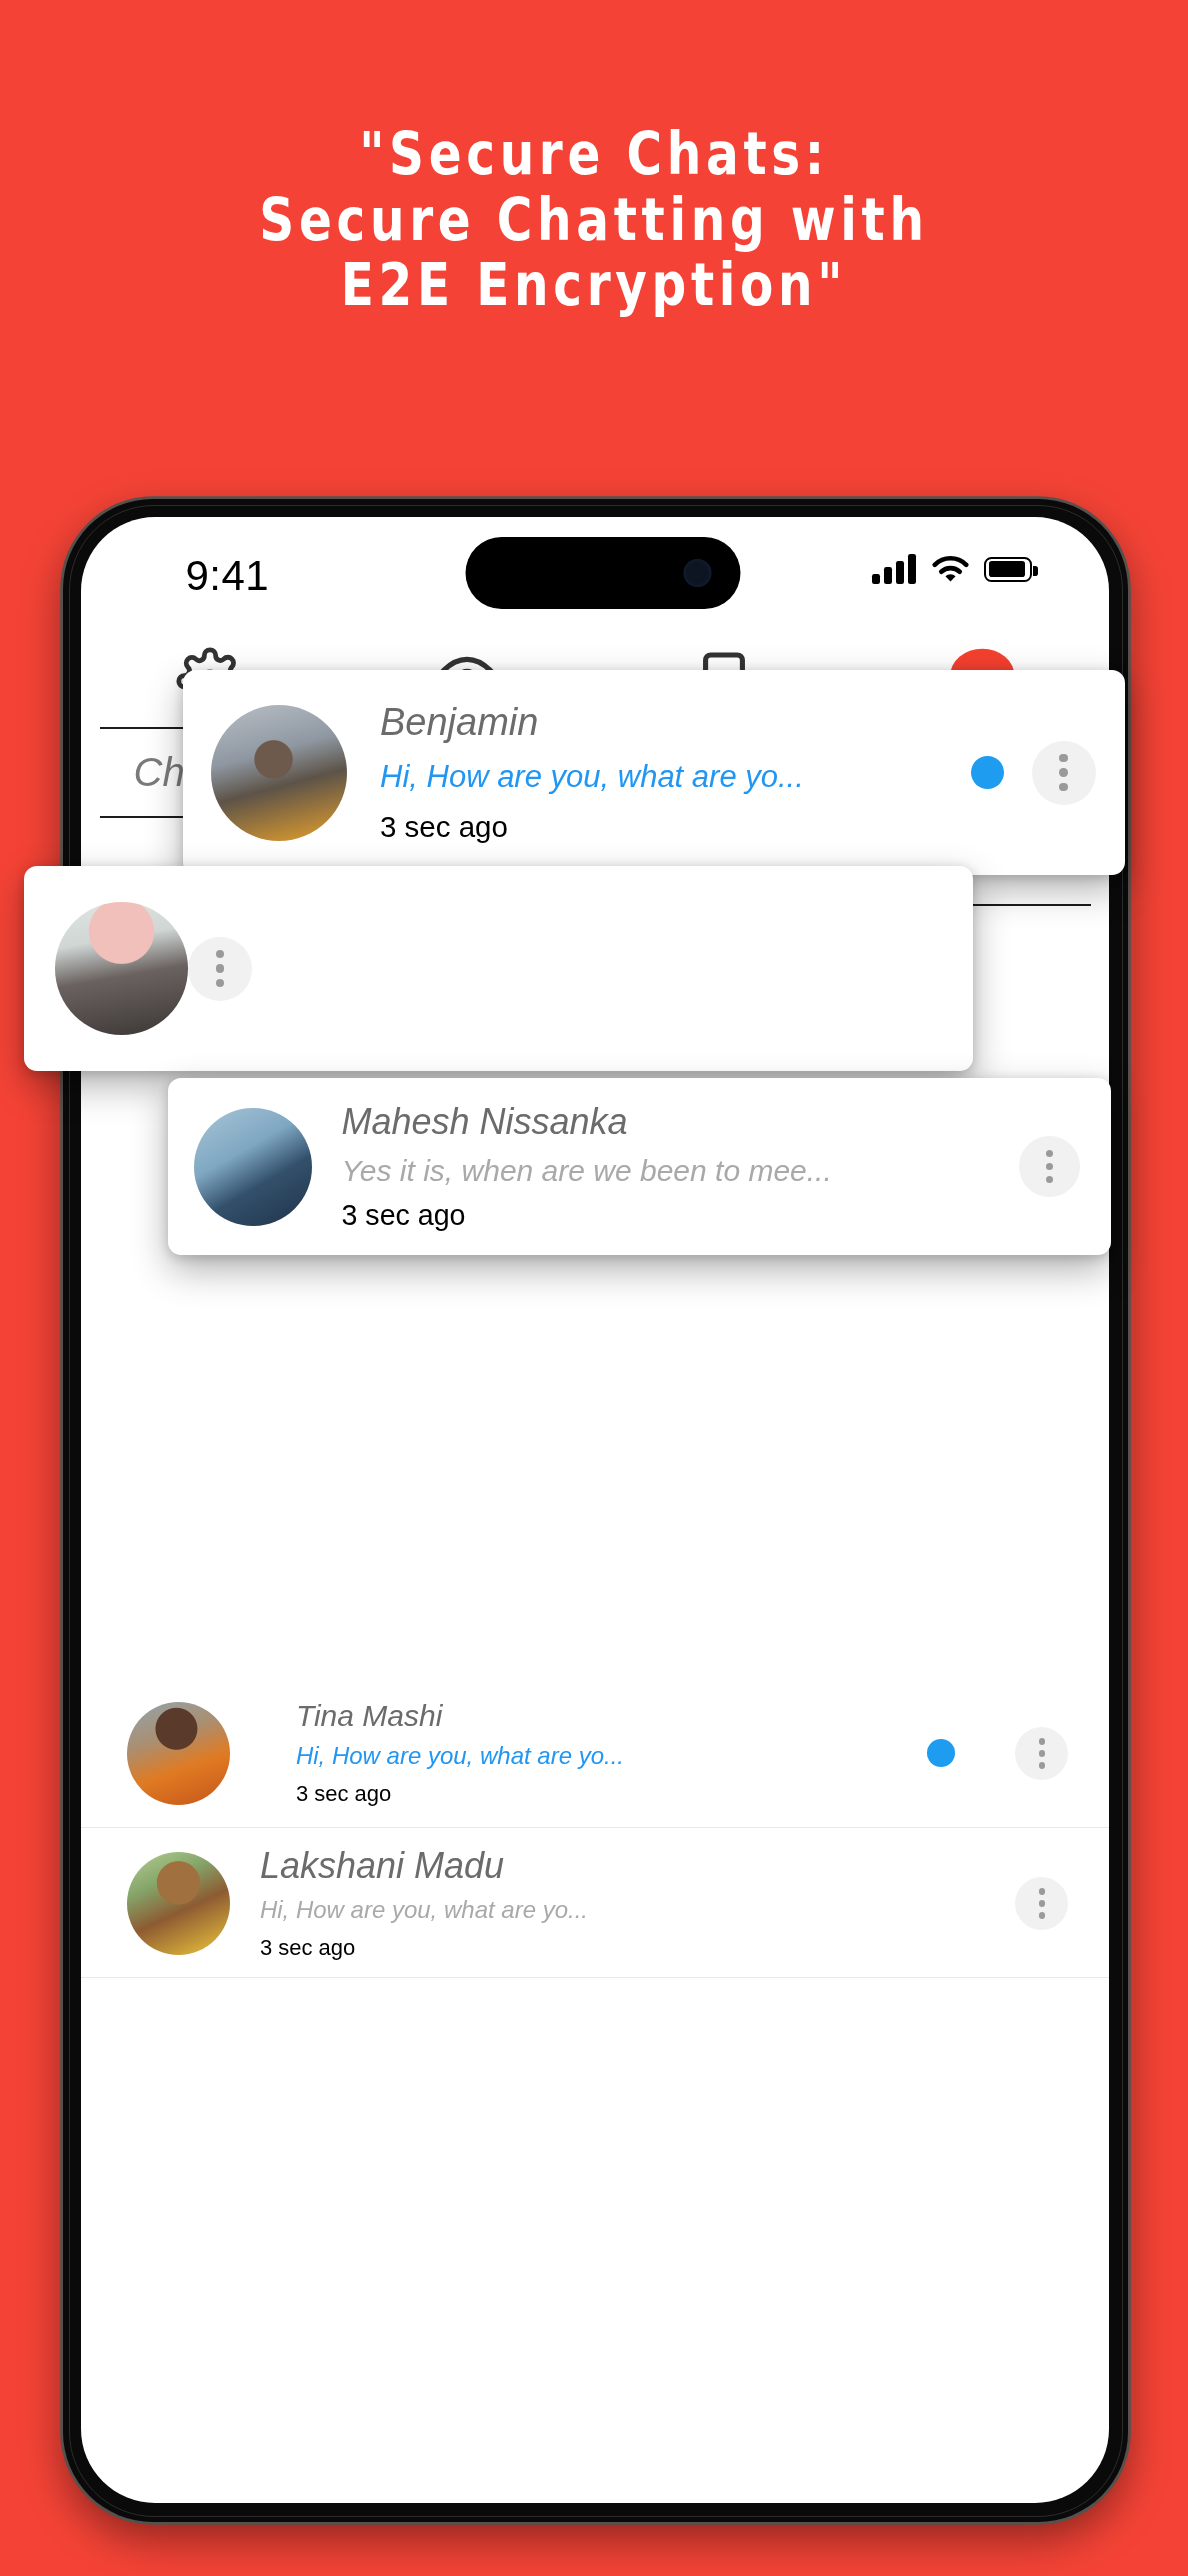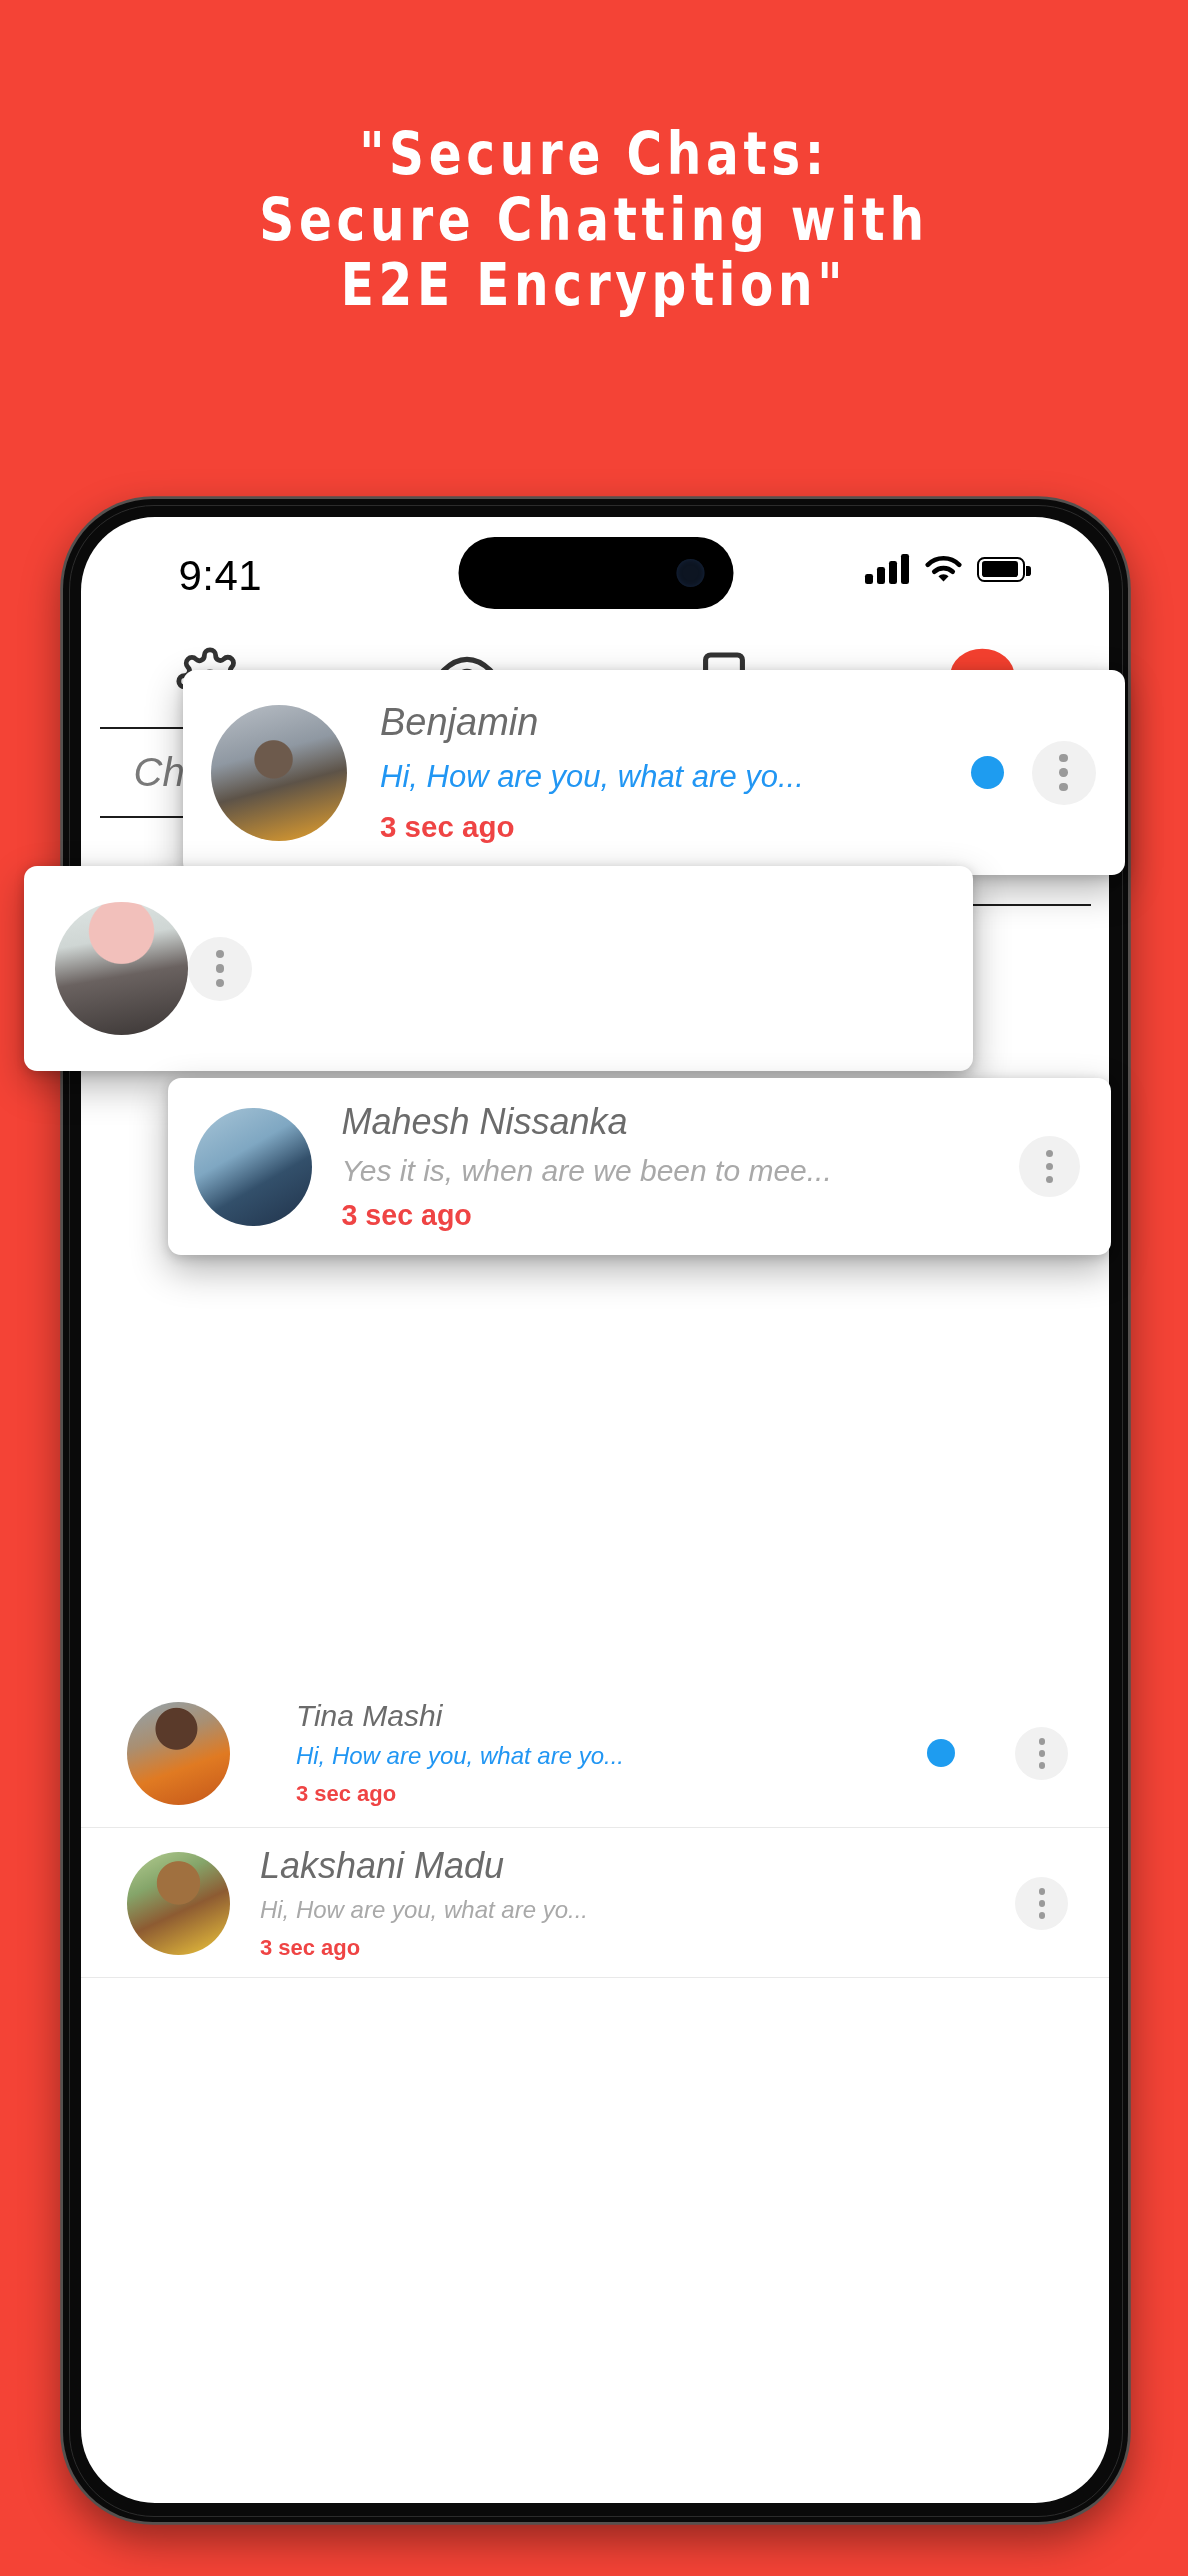--- a/index.html
+++ b/index.html
@@ -52,21 +52,21 @@
     position:absolute;
     left:18.4px; top:18.4px;
     width:1028px; height:1986px;
     border-radius:74px;
     background:#ffffff;
     overflow:hidden;
   }
 
   
   .status-bar {
-    position:absolute; top:0; left:1px;
+    position:absolute; top:0; left:8px;
     width:100%; height:118px;
   }
   .status-time {
     position:absolute; left:96px; top:35px;
     font-size:42px; font-weight:400; color:#000;
     letter-spacing:0.5px;
     font-family:"Liberation Sans", sans-serif;
   }
   .dynamic-island {
     position:absolute;
@@ -192,21 +192,21 @@
   .meta{ flex:1; min-width:0; }
   .nm{
     font-style:italic; color:#6b6b6b; font-weight:400;
     white-space:nowrap; overflow:hidden;
   }
   .pv{
     font-style:italic; white-space:nowrap; overflow:hidden;
   }
   .pv.unread{ color:#2196F3; }
   .pv.read{ color:#a9a9a9; }
-  .ts{ color:#ef4444; font-weight:700; white-space:nowrap; }
+  .ts{ color:#000000; font-weight:400; white-space:nowrap; }
 
   .dot-unread{
     flex:none; border-radius:50%;
     background:#1E9CF0;
   }
   .kebab{
     flex:none; border-radius:50%;
     background:#f1f1f1;
     display:flex; flex-direction:column;
     align-items:center; justify-content:center;

